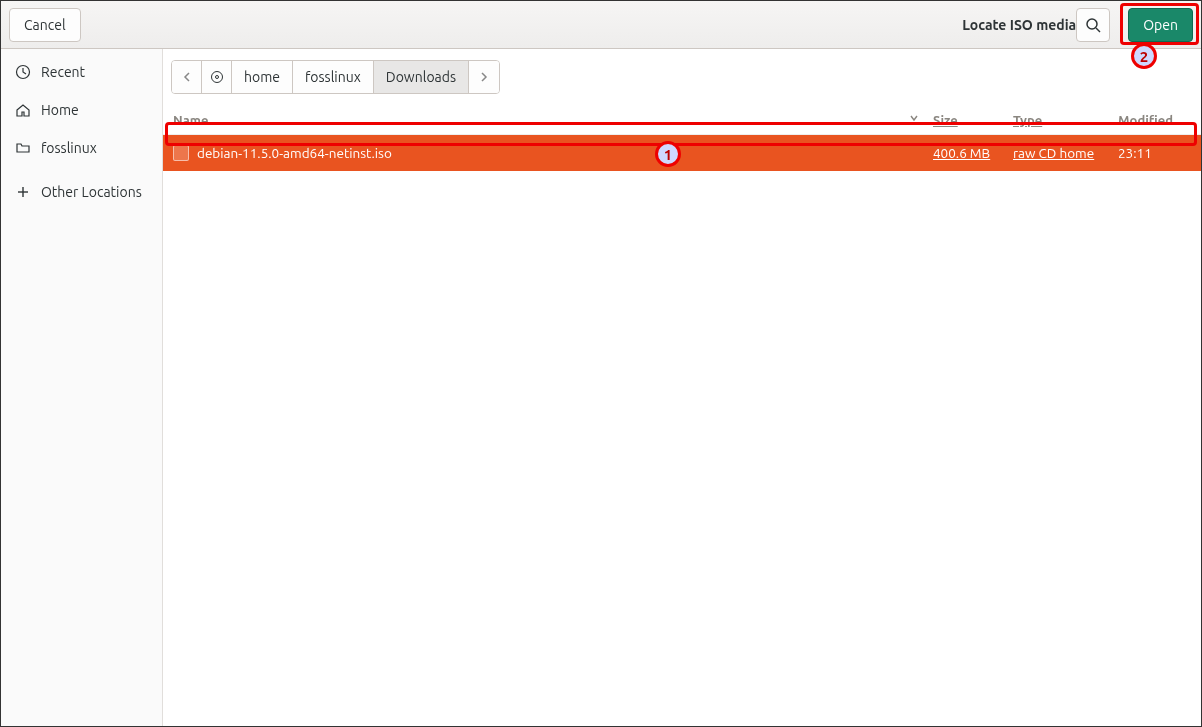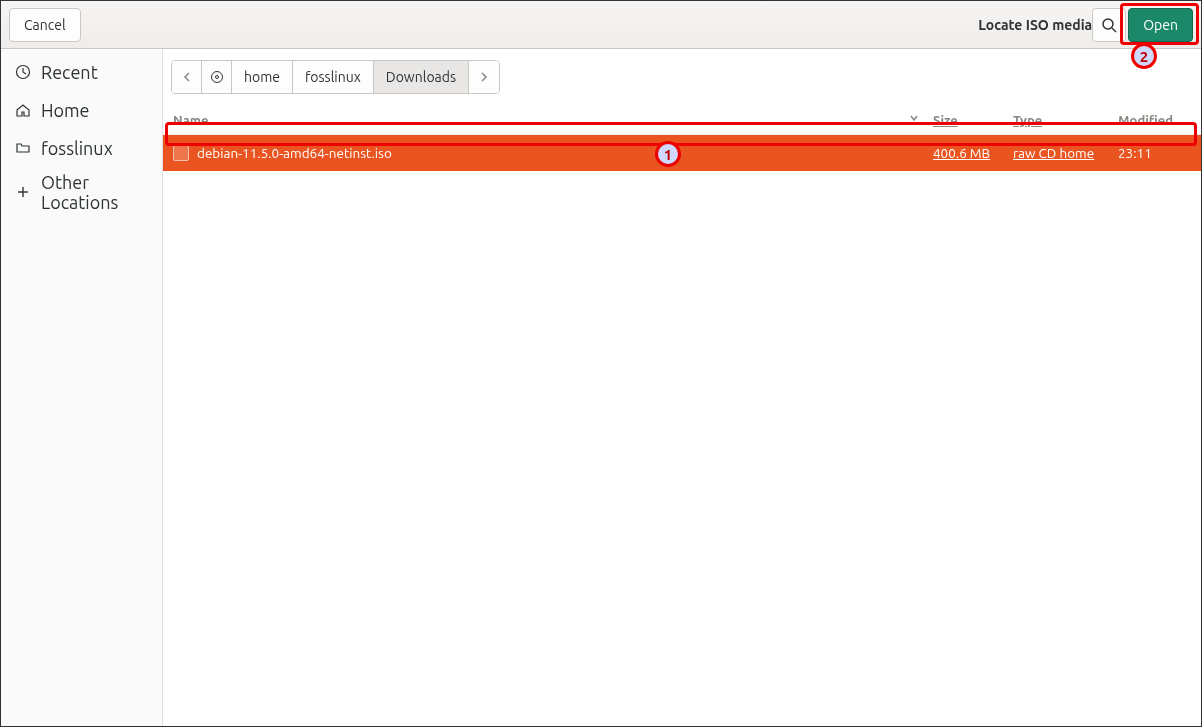--- a/index.html
+++ b/index.html
@@ -2,25 +2,25 @@
 <html><head>
 <meta charset="utf-8">
 <style>
 * { box-sizing: border-box; margin: 0; padding: 0; font-family: Ubuntu, "Segoe UI", sans-serif; }
 body { width: 1202px; height: 727px; background: #fff; border: 1px solid #333; position: relative; overflow: hidden; }
 
 .headerbar { height: 48px; background: linear-gradient(#f6f5f4,#eeedec); border-bottom: 1px solid #cdc7c2; display: flex; align-items: center; padding: 16px 8px; }
 .btn { height: 34px; border: 1px solid #cdc7c2; background: #fdfdfd; border-radius: 4px; padding: 0 14px; font-size: 14px; cursor: pointer; display: flex; align-items: center; justify-content: center; color: #2e3436; }
 .title { flex: 1; text-align: right; font-weight: 700; font-size: 14px; color: #2e3436; }
 .icon-btn { width: 34px; padding: 0; }
-.open-btn { background: #1a8869; color: #fff; border-color: #0f6a50; margin-left: 2px; }
+.open-btn { background: #1a8869; color: #fff; border-color: #0f6a50; margin-left: 18px; }
 
 .content { display: flex; height: calc(100% - 48px); }
 .sidebar { width: 162px; background: #fafafa; border-right: 1px solid #e1dedb; padding-top: 4px; }
-.side-item { display: flex; align-items: center; height: 38px; padding: 0 14px; font-size: 18px; color: #2e3436; cursor: pointer; gap: 10px; }
+.side-item { display: flex; align-items: center; height: 38px; padding: 0 14px; font-size: 14px; color: #2e3436; cursor: pointer; gap: 10px; }
 .side-icon { width: 16px; height: 16px; display: flex; align-items: center; justify-content: center; }
 
 .main { flex: 1; display: flex; flex-direction: column; }
 .pathbar { height: 56px; display: flex; align-items: center; padding: 0 8px; }
 .path-group { display: flex; border: 1px solid #cdc7c2; border-radius: 4px; overflow: hidden; height: 34px; }
 .path-btn { border: none; border-right: 1px solid #cdc7c2; background: #fdfdfd; padding: 0 12px; font-size: 14px; cursor: pointer; display: flex; align-items: center; color: #2e3436; }
 .path-btn:last-child { border-right: none; }
 .path-btn.nav { width: 30px; padding: 0; justify-content: center; }
 .path-btn.active { background: #e8e7e6; }
 

